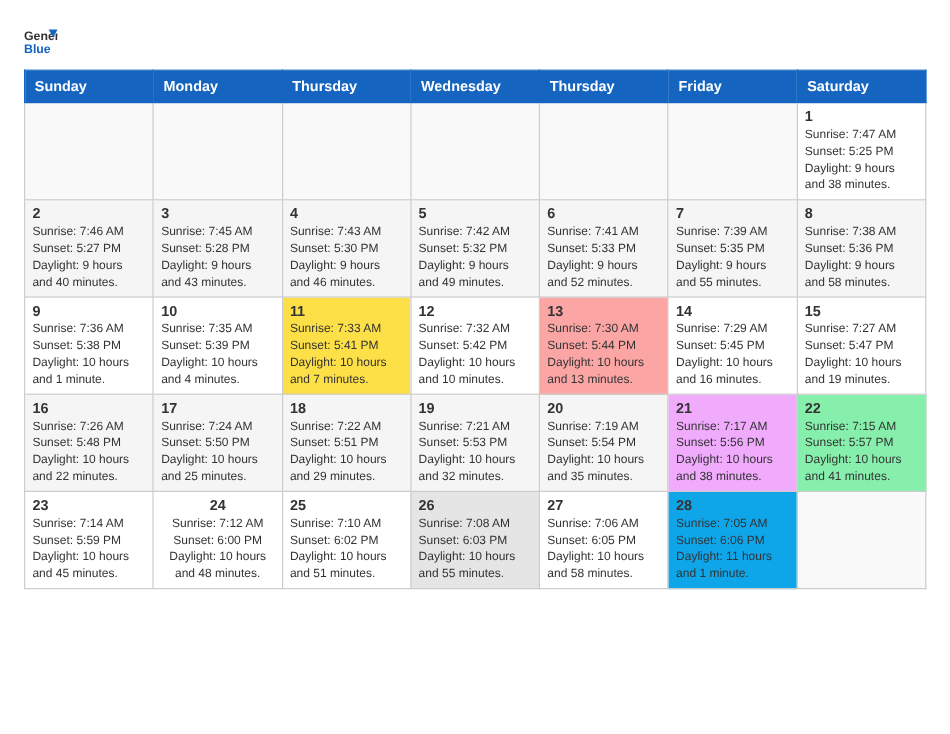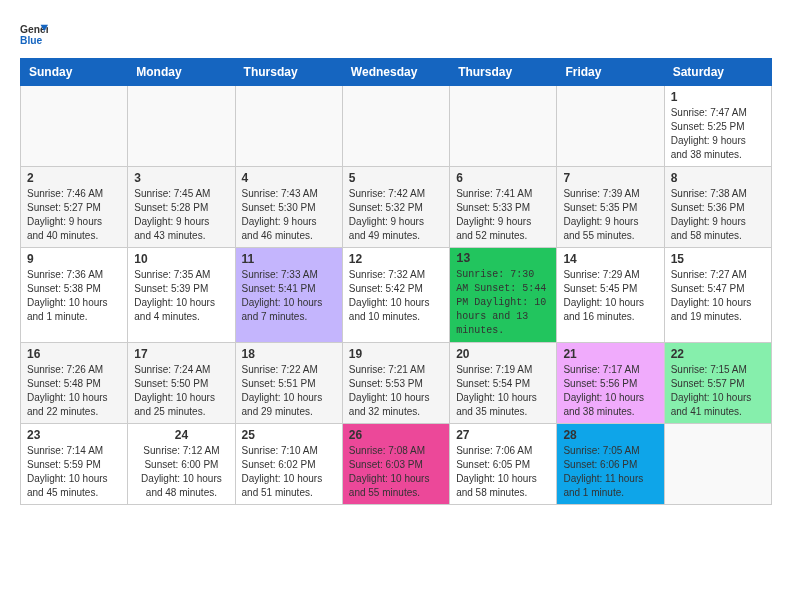--- a/index.html
+++ b/index.html
@@ -188,33 +188,33 @@
           <div class="day-info">Sunrise: 7:36 AM
 Sunset: 5:38 PM
 Daylight: 10 hours and 1 minute.</div>
         </td>
         <td style="background: rgb(255, 255, 255);">
           <span class="day-num">10</span>
           <div class="day-info">Sunrise: 7:35 AM
 Sunset: 5:39 PM
 Daylight: 10 hours and 4 minutes.</div>
         </td>
-        <td style="background: #c4b5fd;">
+        <td style="background: #fde047;">
           <span class="day-num">11</span>
           <div class="day-info">Sunrise: 7:33 AM
 Sunset: 5:41 PM
 Daylight: 10 hours and 7 minutes.</div>
         </td>
         <td style="background: rgb(255, 255, 255);">
           <span class="day-num">12</span>
           <div class="day-info">Sunrise: 7:32 AM
 Sunset: 5:42 PM
 Daylight: 10 hours and 10 minutes.</div>
         </td>
-        <td style="background: #22c55e; font-family: Liberation Mono, monospace;">
+        <td style="background: #fca5a5;">
           <span class="day-num">13</span>
           <div class="day-info">Sunrise: 7:30 AM
 Sunset: 5:44 PM
 Daylight: 10 hours and 13 minutes.</div>
         </td>
         <td style="background: rgb(255, 255, 255);">
           <span class="day-num">14</span>
           <div class="day-info">Sunrise: 7:29 AM
 Sunset: 5:45 PM
 Daylight: 10 hours and 16 minutes.</div>
@@ -282,21 +282,21 @@
           <div class="day-info">Sunrise: 7:12 AM
 Sunset: 6:00 PM
 Daylight: 10 hours and 48 minutes.</div>
         </td>
         <td style="background: rgb(255, 255, 255);">
           <span class="day-num">25</span>
           <div class="day-info">Sunrise: 7:10 AM
 Sunset: 6:02 PM
 Daylight: 10 hours and 51 minutes.</div>
         </td>
-        <td style="background: #ec4899; margin-top: 31px;">
+        <td style="background: #e5e5e5; margin-top: 31px;">
           <span class="day-num">26</span>
           <div class="day-info">Sunrise: 7:08 AM
 Sunset: 6:03 PM
 Daylight: 10 hours and 55 minutes.</div>
         </td>
         <td style="background: rgb(255, 255, 255);">
           <span class="day-num">27</span>
           <div class="day-info">Sunrise: 7:06 AM
 Sunset: 6:05 PM
 Daylight: 10 hours and 58 minutes.</div>

